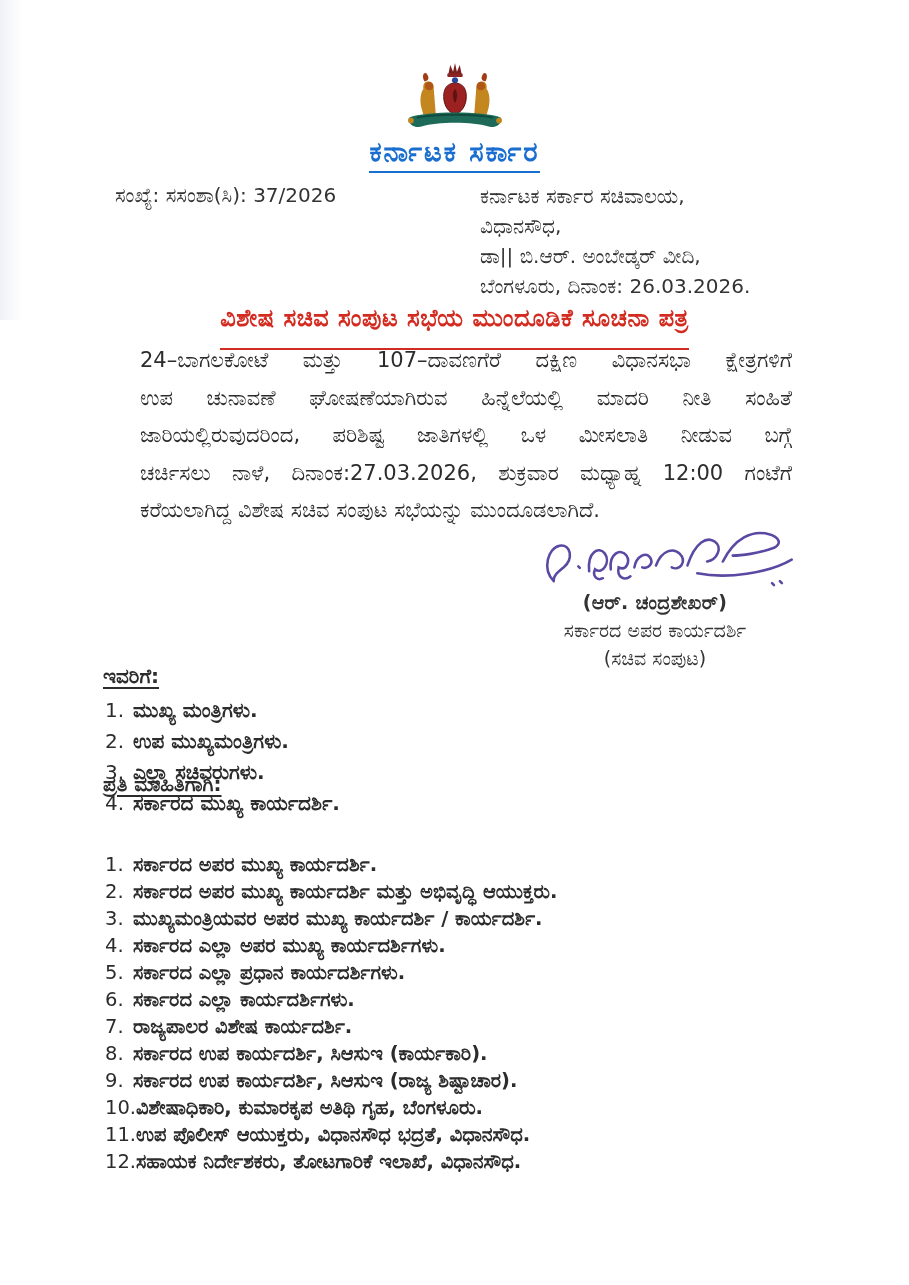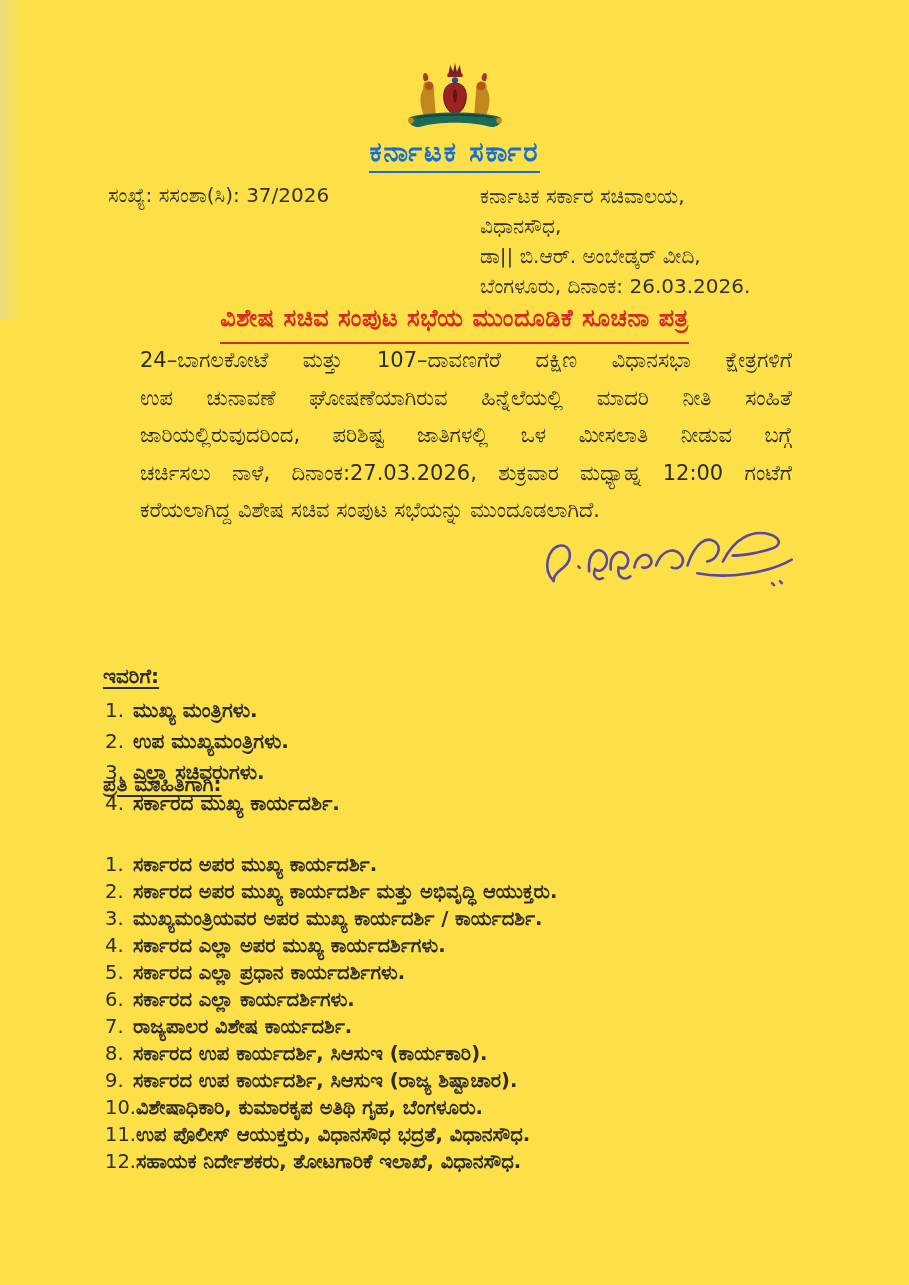--- a/index.html
+++ b/index.html
@@ -1,46 +1,46 @@
 <!DOCTYPE html>
 <html><head>
 <meta charset="utf-8">
 <style>
   * { margin:0; padding:0; box-sizing:border-box; }
   html,body { background:#e8e8e8; }
   body { font-family:"DejaVu Sans", sans-serif; }
   .page {
     position:relative; width:909px; height:1285px; margin:0 auto;
-    background:#fde047; overflow:hidden; color:#2e2e2e;
+    background:#ffffff; overflow:hidden; color:#2e2e2e;
   }
   .scan-smudge {
     position:absolute; left:0; top:0; width:22px; height:320px;
     background:linear-gradient(90deg, rgba(205,214,228,.35), rgba(255,255,255,0));
     pointer-events:none;
   }
   
   .emblem { position:absolute; top:60px; left:50%; transform:translateX(-50%); }
   .org-title {
     position:absolute; top:136px; left:0; width:100%; text-align:center;
   }
   .org-title span {
     display:inline-block; color:#1a6ed0; font-weight:bold; font-size:27px;
     letter-spacing:2px; border-bottom:2.5px solid #1a6ed0; padding-bottom:3px;
   }
   
-  .ref-number { position:absolute; top:183px; left:108px; font-size:20px; color:#333; }
+  .ref-number { position:absolute; top:183px; left:115px; font-size:20px; color:#333; }
   .address-block {
     position:absolute; top:181px; left:480px; width:370px; text-align:left;
     font-size:20px; color:#333; line-height:30px;
   }
   
   .subject { position:absolute; top:304px; left:0; width:100%; text-align:center; }
   .subject span {
     display:inline-block; color:#d32b20; font-weight:bold; font-size:24px;
-    border-bottom:2.5px solid #d32b20; padding-bottom:10px; letter-spacing:.5px;
+    border-bottom:2.5px solid #d32b20; padding-bottom:16px; letter-spacing:.5px;
   }
   
   .body-para { position:absolute; top:348px; left:140px; width:652px; font-size:21px; color:#2c2c2c; }
   .jline { height:37.5px; text-align:justify; text-align-last:justify; white-space:nowrap; }
   .jline.last { text-align-last:left; }
   
   .signature-img { position:absolute; top:522px; left:538px; }
   .sign-block {
     position:absolute; top:588px; left:480px; width:350px; text-align:center;
     font-size:19px; color:#333; line-height:28px;
@@ -123,20 +123,25 @@
         <path d="M98 46 C100 34 110 30 114 36 C118 42 112 48 106 46"></path>
         <path d="M120 44 C126 28 138 26 144 32 C152 40 144 50 136 46"></path>
         <path d="M152 44 C160 20 172 14 180 20 C188 26 182 38 172 40"></path>
         <path d="M188 40 C200 16 218 8 234 12 C246 15 248 22 240 26 C224 32 206 34 198 34"></path>
         <path d="M162 52 C192 58 234 52 258 38"></path>
         <path d="M238 62 l2 2 M246 60 l2 2"></path>
       </g>
     </svg>
   </div>
 
+  <div class="sign-block">
+    <div class="name">(ಆರ್. ಚಂದ್ರಶೇಖರ್)</div>
+    <div>ಸರ್ಕಾರದ ಅಪರ ಕಾರ್ಯದರ್ಶಿ</div>
+    <div>(ಸಚಿವ ಸಂಪುಟ)</div>
+  </div>
 
   <div class="list-heading to-heading">ಇವರಿಗೆ:</div>
   <div class="list to-list">
     <div class="row">
       <span class="num">1.</span>
       <span class="txt">ಮುಖ್ಯ ಮಂತ್ರಿಗಳು.</span>
     </div>
     <div class="row">
       <span class="num">2.</span>
       <span class="txt">ಉಪ ಮುಖ್ಯಮಂತ್ರಿಗಳು.</span>

